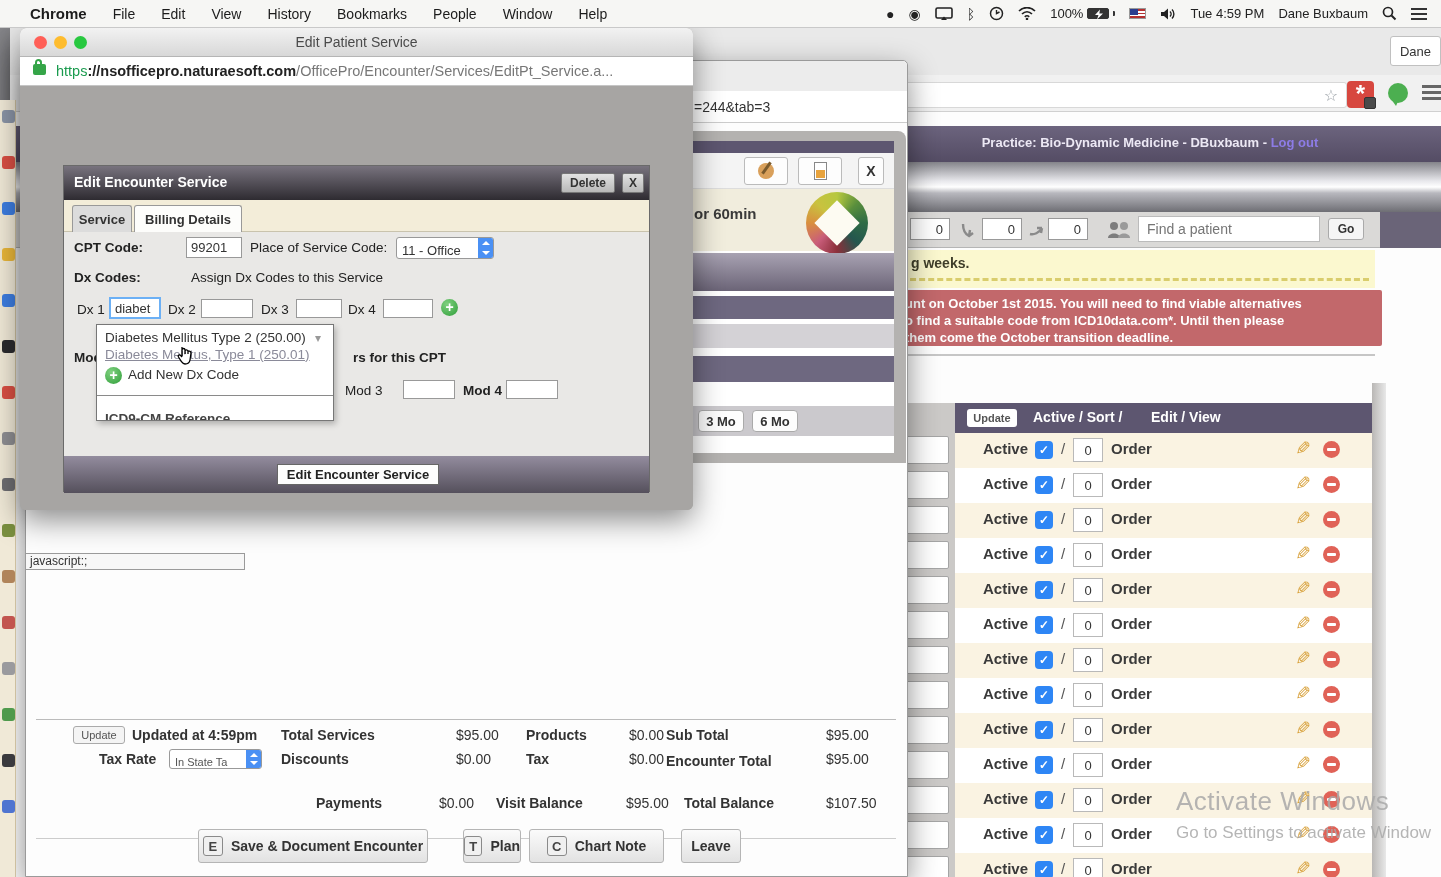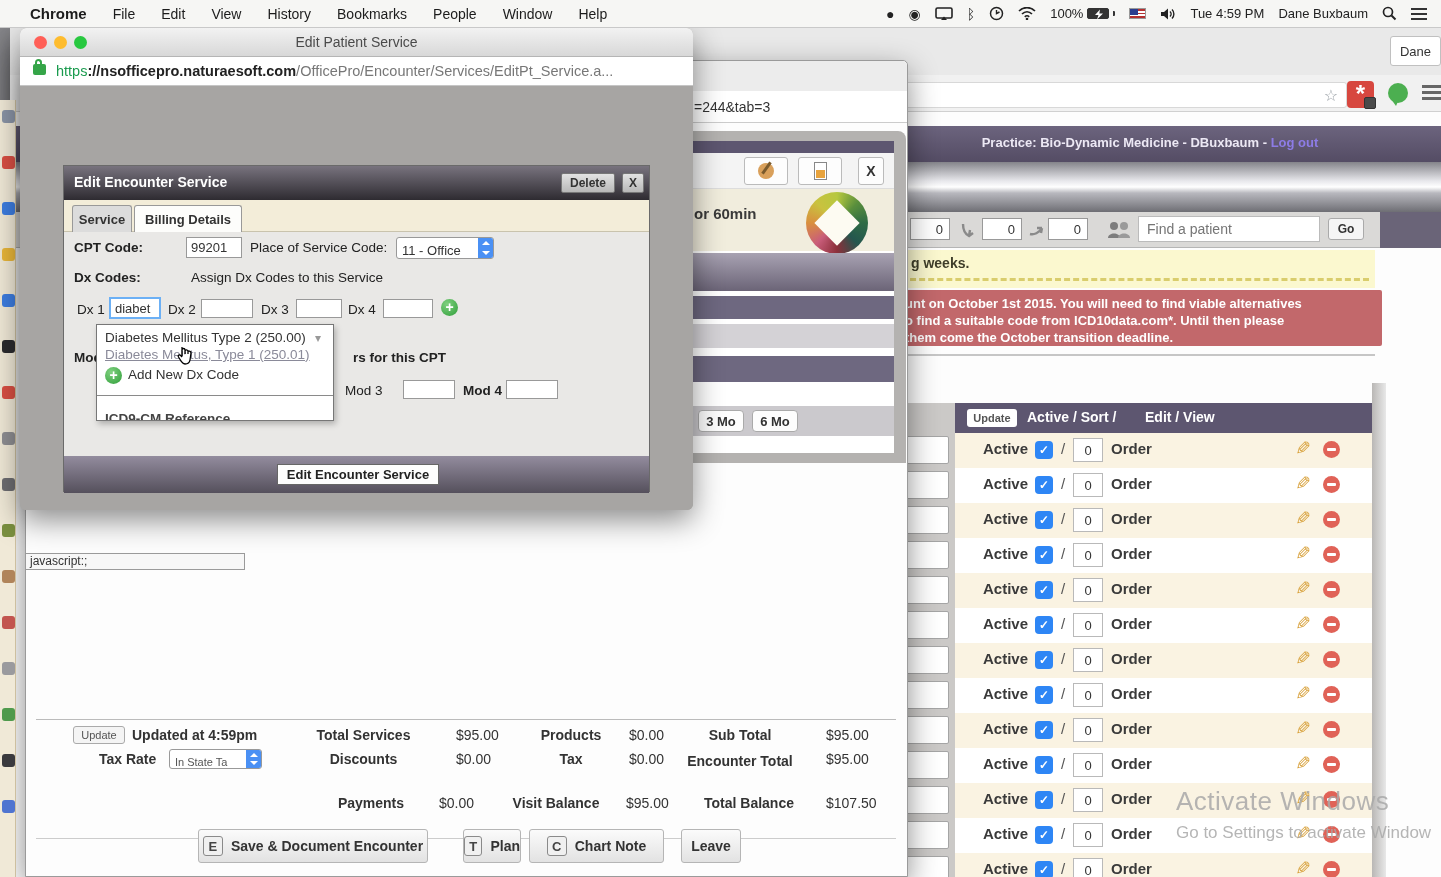--- a/index.html
+++ b/index.html
@@ -65,21 +65,21 @@
   #yellow-banner { position:absolute; left:885px; top:222px; width:480px; height:38px; background:#fbf8cf; }
   #yellow-banner .yb-text { position:absolute; left:16px; top:5px; font-size:14px; font-weight:bold; color:#3f3e2a; }
   #yellow-banner .dashes { position:absolute; left:6px; right:6px; bottom:7px; border-top:3px dashed #d9cd6d; }
   #red-banner { position:absolute; left:885px; top:262px; width:487px; height:56px; background:#c2686b; border-radius:2px; padding:5px 8px 0 10px; }
   #red-banner div { font-size:13px; font-weight:bold; color:#fff; line-height:17px; white-space:nowrap; overflow:hidden; }
   #divider-line { position:absolute; left:885px; top:326px; width:480px; height:2px; background:#c6c6c6; }
 
   #tbl-header { position:absolute; left:945px; top:375px; width:417px; height:30px; background:#5d5670; }
   #tbl-update { position:absolute; left:12px; top:6px; width:50px; height:18px; background:#fff; border-radius:3px;
                 font-size:11px; font-weight:bold; color:#555; display:flex; align-items:center; justify-content:center; }
-  .tbl-col { position:absolute; top:6px; font-size:14px; font-weight:bold; color:#fff; }
+  .tbl-col { position:absolute; top:6px; font-size:14px; font-weight:bold; color:#fff;margin-left:6px; }
   #left-gray-col { position:absolute; left:885px; top:375px; width:60px; height:474px; background:#cbc9c7; }
   #rows { position:absolute; left:885px; top:405px; width:477px; }
   .t-row { position:relative; width:477px; height:35px; }
   .row-bg { position:absolute; left:60px; right:0; top:0; bottom:0; background:#faf3e2; }
   .t-row.alt .row-bg { background:#ffffff; }
   .row-sidebox { position:absolute; left:10px; top:3px; width:44px; height:28px; background:#fff; border:1px solid #a5a5a5; border-radius:2px; }
   .row-status { position:absolute; left:88px; top:7px; font-size:15px; font-weight:bold; color:#3a3a3a; }
   .row-check { position:absolute; left:140px; top:8px; width:18px; height:18px; background:#2e86f5; border-radius:4px;
                color:#fff; font-size:12px; font-weight:bold; text-align:center; line-height:18px; }
   .row-slash { position:absolute; left:166px; top:7px; font-size:15px; color:#555; }
@@ -116,21 +116,21 @@
   .enc-barB { position:absolute; left:0; top:155px; width:100%; height:23px; background:#6e6880; }
   .enc-barGray { position:absolute; left:0; top:183px; width:100%; height:24px; background:#d4d2d6; }
   .enc-barC { position:absolute; left:0; top:215px; width:100%; height:26px; background:#6e6880; }
   #enc-strip { position:absolute; left:0; top:265px; width:100%; height:30px; background:#cbc9cd; }
   .mo-btn { position:absolute; top:4px; width:46px; height:22px; background:#fdfdfd; border:1px solid #aaa; border-radius:4px;
             font-size:13px; font-weight:bold; color:#333; display:flex; align-items:center; justify-content:center; }
 
   #enc-summary { position:absolute; left:10px; top:658px; width:860px; height:120px; border-top:1px solid #bbb; border-bottom:1px solid #ccc; }
   .sum-lbl { position:absolute; font-size:14px; font-weight:bold; color:#333; white-space:nowrap; }
   .sum-val { position:absolute; font-size:14px; color:#333; white-space:nowrap; }
-  .sum-right { text-align:center; }
+  .sum-right { text-align:left; }
   #upd-btn { position:absolute; left:37px; top:6px; width:52px; height:18px; background:#f4f4f4; border:1px solid #aaa; border-radius:3px;
              font-size:11px; color:#555; display:flex; align-items:center; justify-content:center; }
   .mini-select { position:absolute; background:#fff; border:1px solid #999; border-radius:3px; font-size:11px; color:#555;
                  display:flex; align-items:flex-end; padding-left:5px; }
   .stepper { position:absolute; right:0; top:0; bottom:0; width:15px; background:#4a90f4; border-radius:0 2px 2px 0; }
   .stepper i { position:absolute; left:4px; width:0; height:0; border-left:4px solid transparent; border-right:4px solid transparent; }
   .stepper .up { top:3px; border-bottom:4px solid #fff; }
   .stepper .dn { bottom:3px; border-top:4px solid #fff; }
   #enc-actions { position:absolute; left:0; top:768px; width:883px; height:40px; }
   .act-btn { position:absolute; height:34px; background:linear-gradient(180deg,#fbfbfb,#e2e2e2); border:1px solid #b5b5b5; border-radius:3px;

